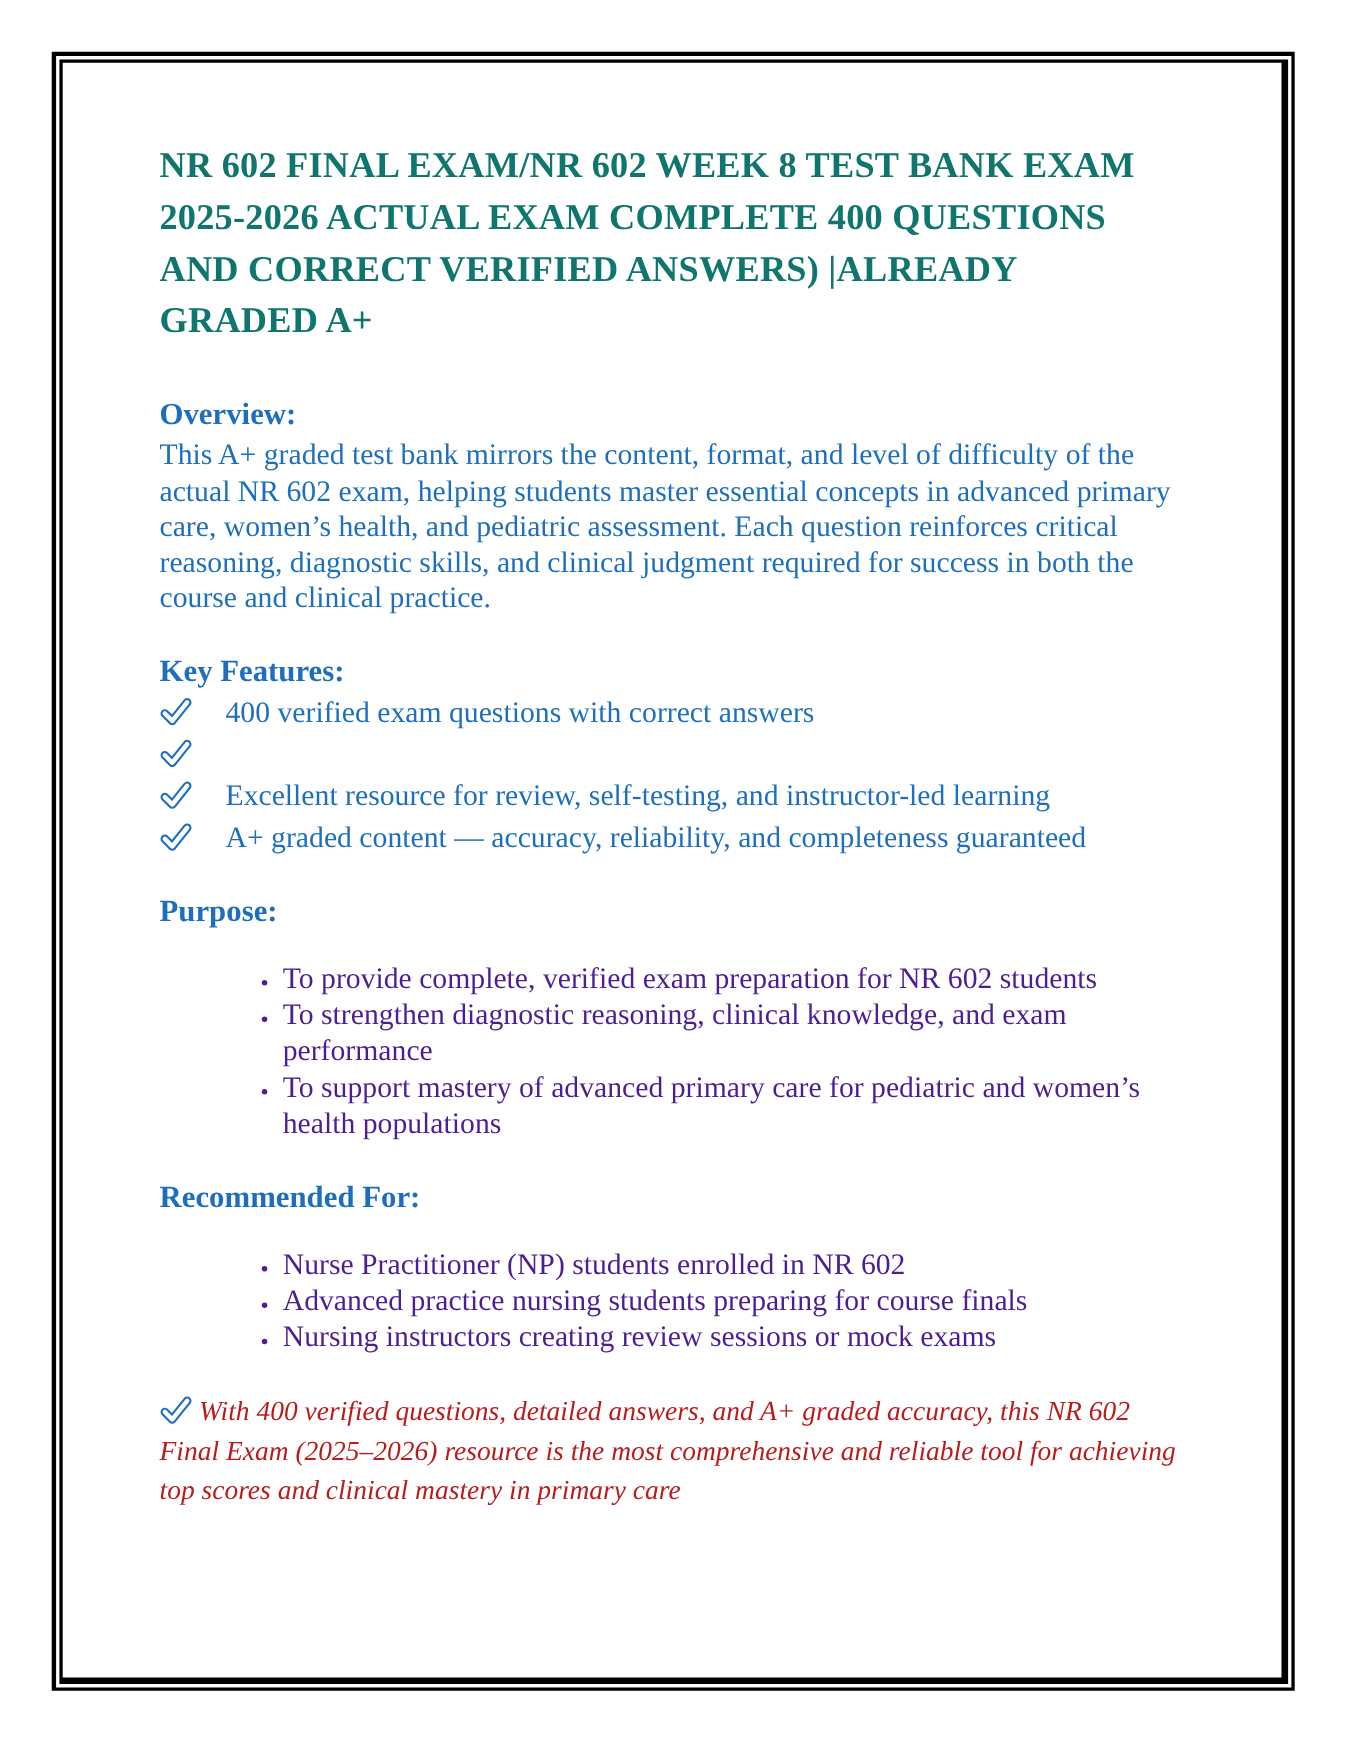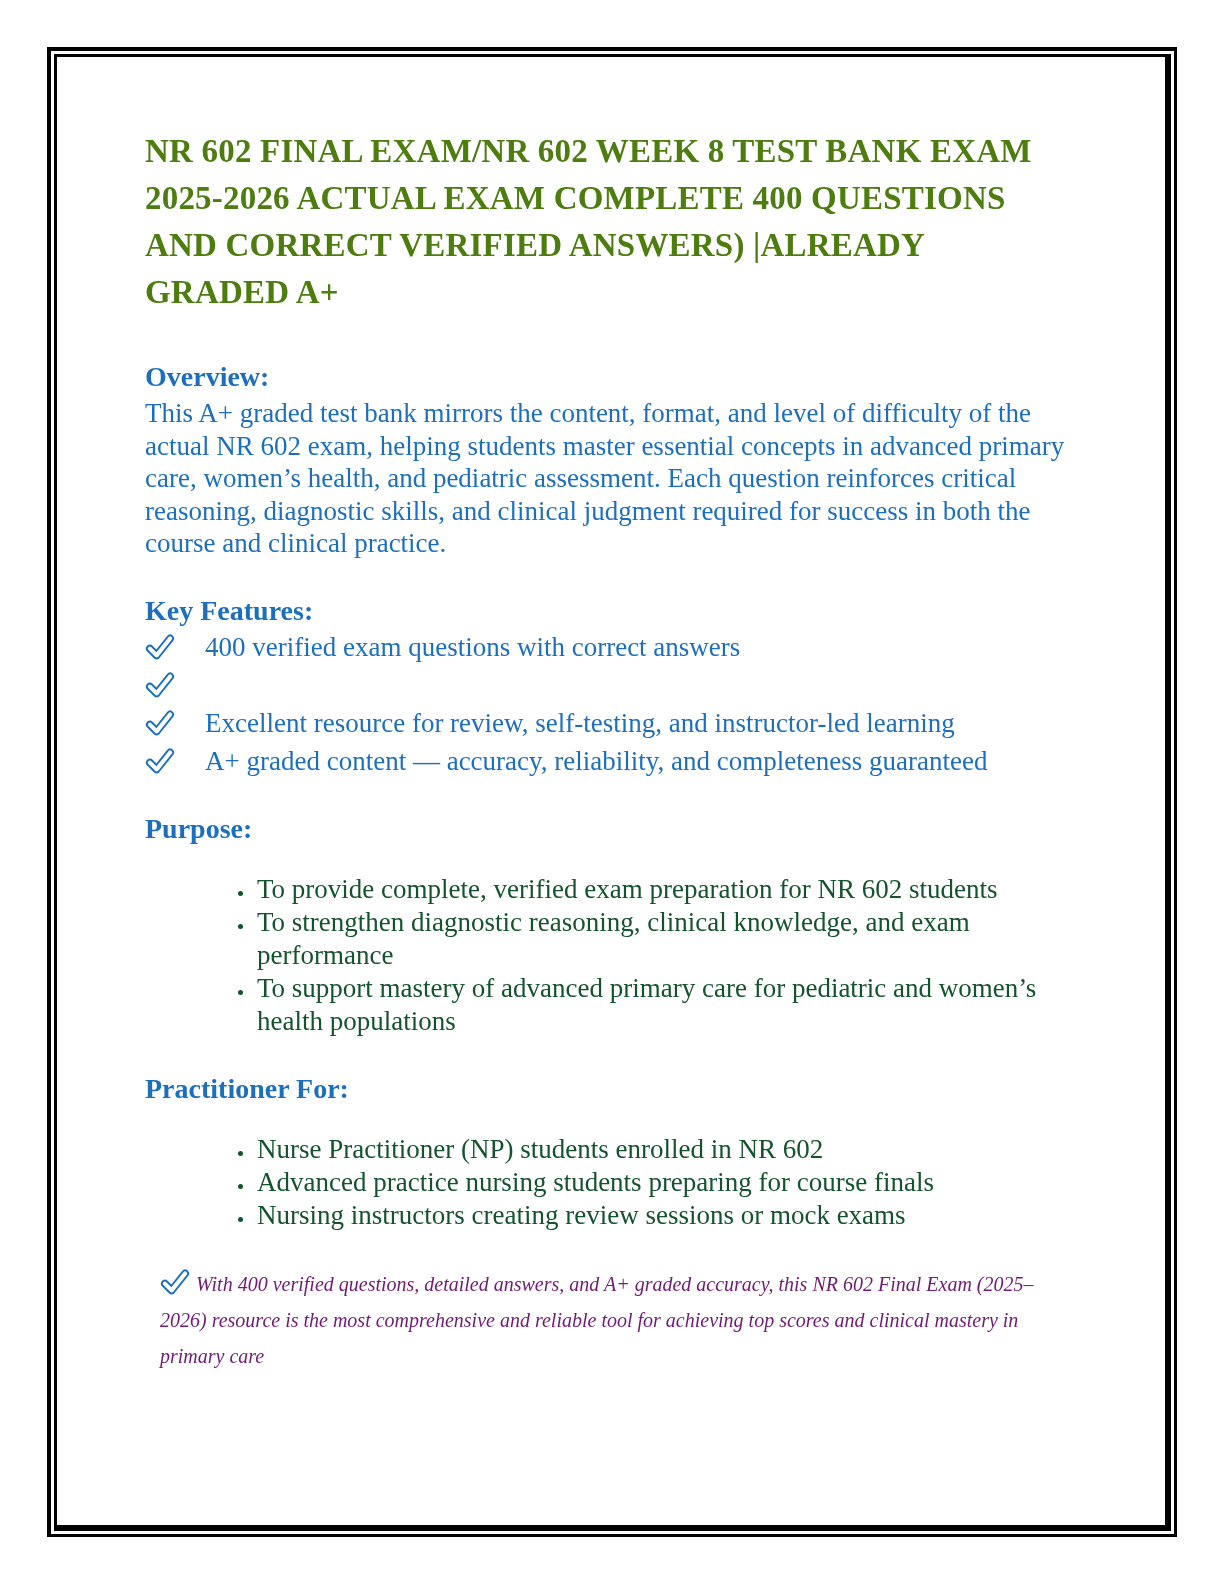--- a/index.html
+++ b/index.html
@@ -37,21 +37,21 @@
   .content {
     position: absolute;
     left: 145px;
     top: 128px;
     width: 925px;
   }
   .doc-title {
     font-size: 33px;
     font-weight: bold;
     line-height: 47px;
-    color: #4d7c0f;
+    color: #0f766e;
     letter-spacing: 0.2px;
     margin: 0 0 44px 0;
   }
   .section-heading {
     font-size: 28px;
     font-weight: bold;
     color: #1D6FBD;
     line-height: 33px;
     margin: 0;
   }
@@ -77,37 +77,37 @@
     display: inline-block;
     width: 34px;
     height: 30px;
     flex: 0 0 34px;
     margin-top: 3px;
   }
   .feature-row .txt { margin-left: 4px; }
   .bullet-list {
     margin: 28px 0 34px 0;
     padding-left: 110px;
-    color: #14532d;
+    color: #4c1d95;
   }
   .bullet-list li {
     font-size: 27px;
     line-height: 33px;
     list-style-type: disc;
     padding-left: 2px;
   }
   .bullet-list li::marker {
     font-size: 18px;
   }
   .closing-par {
-    font-size: 20px;
+    font-size: 25px;
     font-style: italic;
-    color: #701a75;
+    color: #b91c1c;
     line-height: 36px;
-    margin: 8px 0 0 15px;
+    margin: 8px 0 0 0;
   }
   .closing-par .check {
     vertical-align: -5px;
     margin-top: 0;
     margin-right: 2px;
   }
   .heading-block { margin-bottom: 4px; }
 </style>
 </head>
 <body>
@@ -161,21 +161,21 @@
   <div class="heading-block">
     <div class="section-heading">Purpose:</div>
   </div>
   <ul class="bullet-list">
     <li>To provide complete, verified exam preparation for NR 602 students</li>
     <li>To strengthen diagnostic reasoning, clinical knowledge, and exam performance</li>
     <li>To support mastery of advanced primary care for pediatric and women’s health populations</li>
   </ul>
 
   <div class="heading-block">
-    <div class="section-heading">Practitioner For:</div>
+    <div class="section-heading">Recommended For:</div>
   </div>
   <ul class="bullet-list">
     <li>Nurse Practitioner (NP) students enrolled in NR 602</li>
     <li>Advanced practice nursing students preparing for course finals</li>
     <li>Nursing instructors creating review sessions or mock exams</li>
   </ul>
 
   <p class="closing-par"><span class="check"><svg viewBox="0 0 26 24" width="30" height="27">
           <path d="M4 13 L10 19 L22 4" fill="none" stroke="#1D6FBD" stroke-width="7" stroke-linecap="round" stroke-linejoin="round"></path>
           <path d="M4 13 L10 19 L22 4" fill="none" stroke="#ffffff" stroke-width="3.6" stroke-linecap="round" stroke-linejoin="round"></path>

